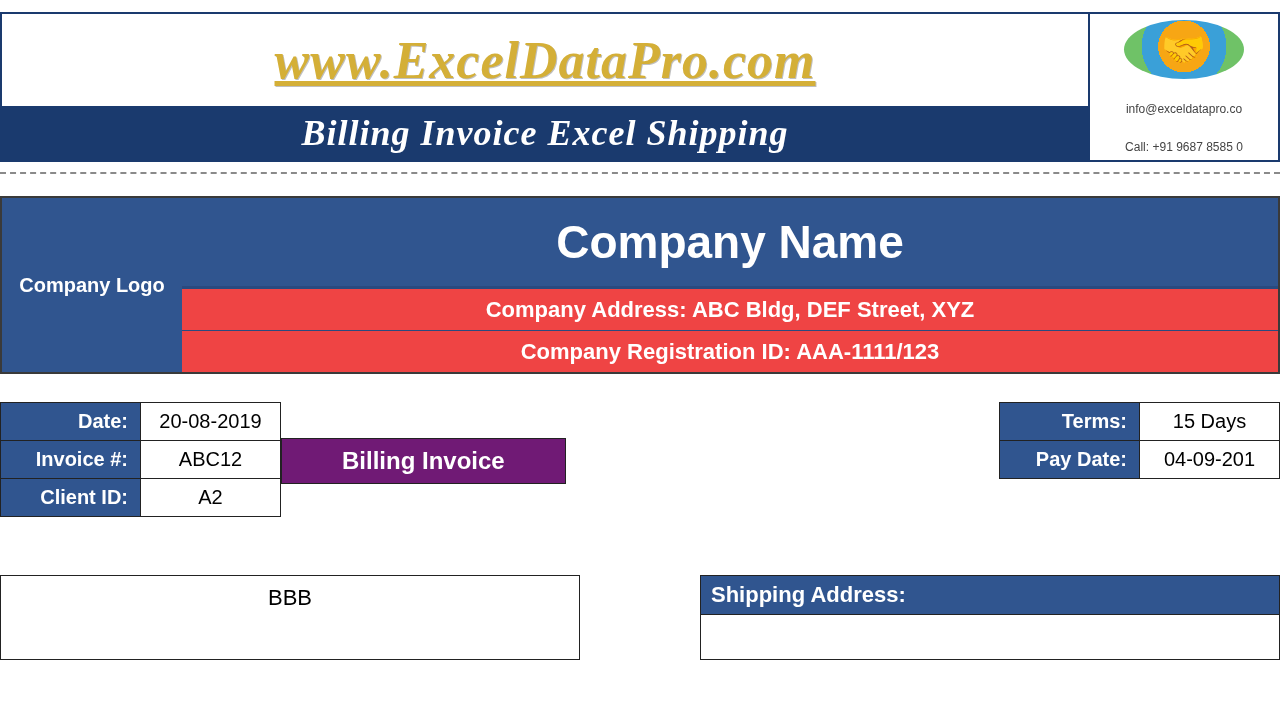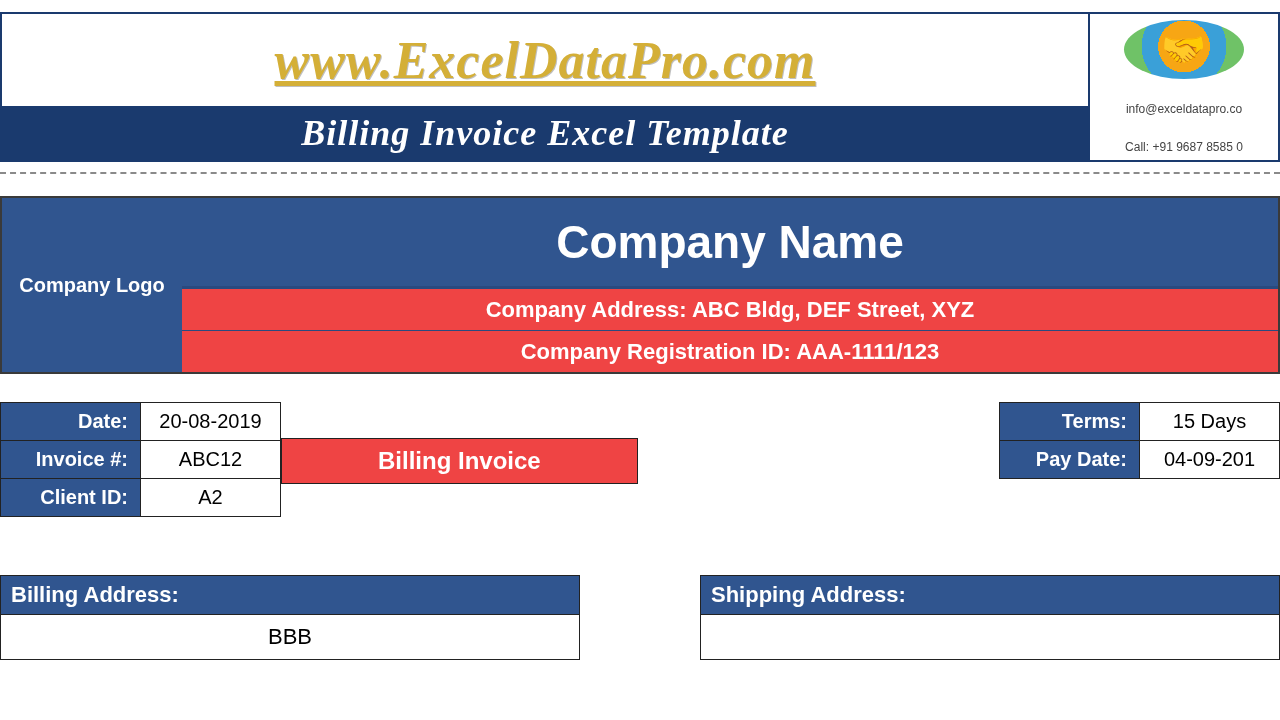--- a/index.html
+++ b/index.html
@@ -118,41 +118,41 @@
       display:flex; align-items:center; justify-content:center;
       border-top: 1px solid #2a4a7f;
     }
     
     .mid { display:flex; justify-content:space-between; align-items:flex-start; margin-top:28px; }
     .field-table { border-collapse: collapse; }
     .field-table td { border: 1.5px solid #222; height: 38px; padding: 0 12px; font-size: 20px; }
     .field-label { background:#30558f; color:#fff; font-weight:bold; text-align:right; min-width:140px;}
     .field-value { background:#fff; color:#000; text-align:center; min-width:140px;}
     .title-pill {
-      background:#ef4444; color:#fff; font-weight:bold; font-size:24px;
-      border:1.5px solid #222; padding:8px 96px; margin-top:36px;
+      background:#701a75; color:#fff; font-weight:bold; font-size:24px;
+      border:1.5px solid #222; padding:8px 60px; margin-top:36px;
     }
     .right-fields { margin-left:auto; }
     
     .addr-row { display:flex; gap:120px; margin-top:58px; }
     .addr-box { flex:1; border:1.5px solid #222; min-width: 480px;}
     .addr-head {
       background:#30558f; color:#fff; font-weight:bold; font-size:22px;
       padding:6px 10px; border-bottom:1.5px solid #222;
     }
     .addr-body { min-height:44px; padding:8px 10px; font-size:22px; display:flex; align-items:center; justify-content:center;}
   </style>
 </head>
 <body>
 
 <div class="page">
   <div class="banner">
     <div class="banner-left">
       <div class="banner-url">www.ExcelDataPro.com</div>
-      <div class="banner-title-row">Billing Invoice Excel Template</div>
+      <div class="banner-title-row">Billing Invoice Excel Shipping</div>
     </div>
     <div class="banner-right">
       <div class="handshake"></div>
       <div class="banner-contact">info@exceldatapro.co</div>
       <div class="banner-contact">Call: +91 9687 8585 0</div>
     </div>
   </div>
 
   <hr class="dashed">
 
@@ -194,21 +194,20 @@
       <tr>
         <td class="field-label">Pay Date:</td>
         <td class="field-value">04-09-201</td>
       </tr>
     </tbody>
       </table>
   </div>
 
   <div class="addr-row">
     <div class="addr-box">
-      <div class="addr-head">Billing Address:</div>
       <div class="addr-body">BBB</div>
     </div>
     <div class="addr-box">
       <div class="addr-head">Shipping Address:</div>
       <div class="addr-body"></div>
     </div>
   </div>
 </div>
 
 </body></html>

